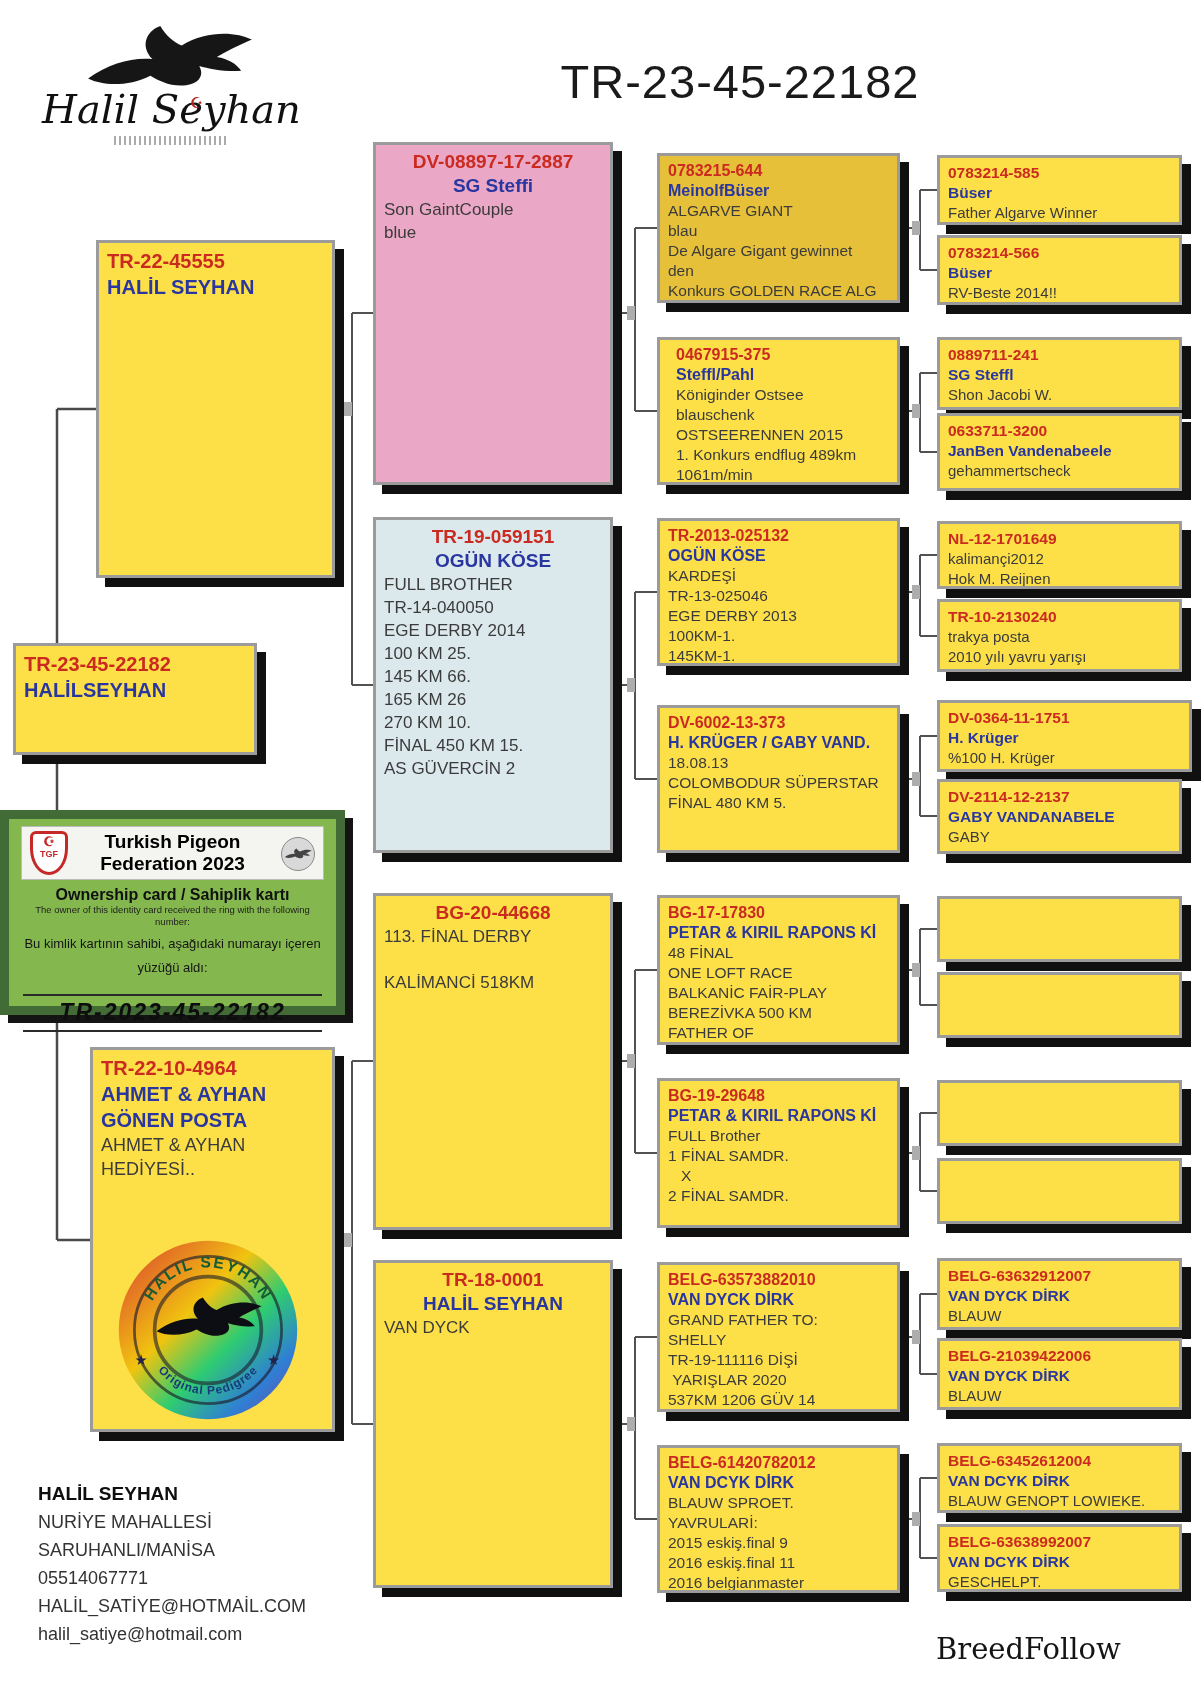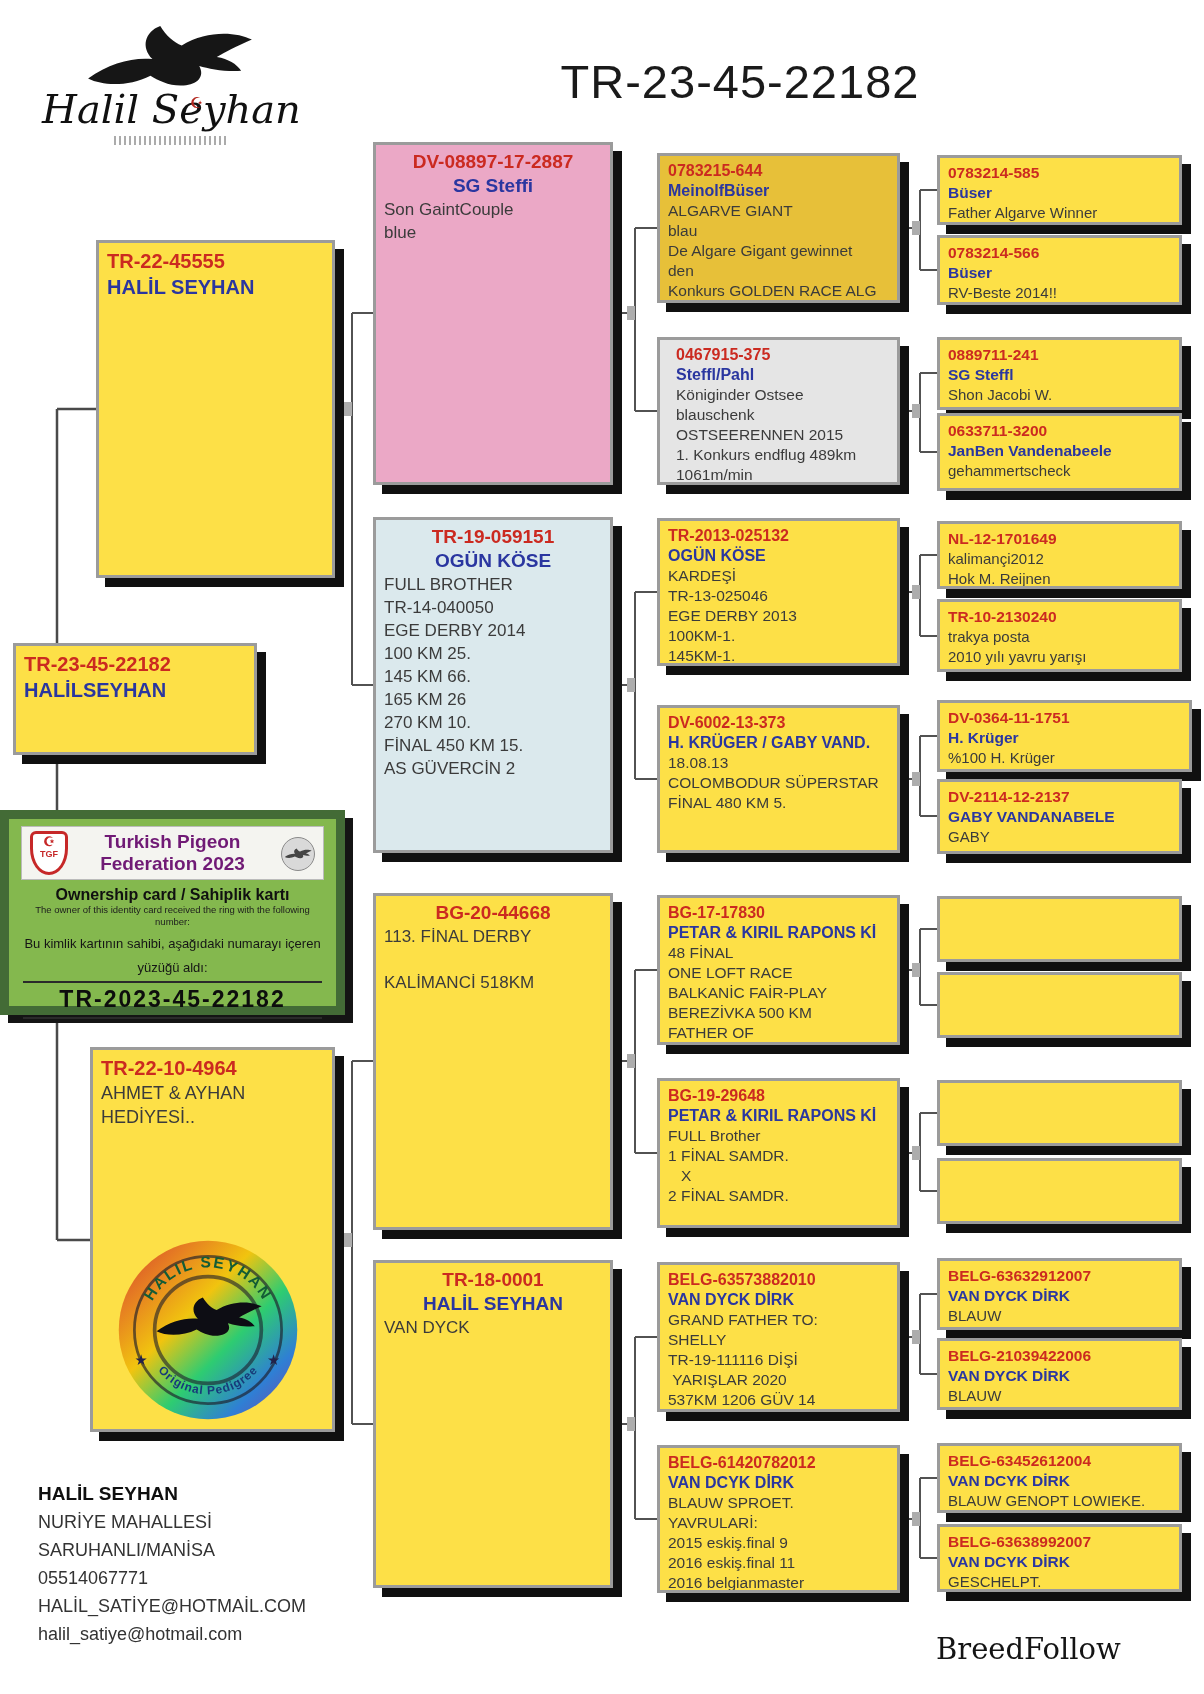--- a/index.html
+++ b/index.html
@@ -30,33 +30,33 @@
   .col-c .bid,.col-c .bowner{font-size:16px;line-height:20px;}
   .col-c .bline{font-size:15.5px;line-height:20px;}
   .col-d .bid,.col-d .bowner{font-size:15.5px;line-height:20px;}
   .col-d .bline{font-size:15px;line-height:20px;}
   
   .card{position:absolute;left:0px;top:810px;width:345px;height:205px;z-index:3;
         background:#84b84e;border:9px solid #436b36;box-shadow:8px 8px 0 #141414;
         box-sizing:border-box;text-align:center;}
   .card-strip{position:relative;margin:7px 12px 0;background:#f4f4f0;border:1px solid #bbb;
         height:52px;display:flex;align-items:center;justify-content:center;}
-  .fed-name{font-size:19px;font-weight:700;color:#701a75;width:210px;line-height:22px;text-align:center;}
+  .fed-name{font-size:19px;font-weight:700;color:#000000;width:210px;line-height:22px;text-align:center;}
   .crest{position:absolute;left:8px;top:4px;width:38px;height:44px;border:3px solid #c62828;
         border-radius:6px 6px 50% 50%/6px 6px 60% 60%;background:#fff;box-sizing:border-box;
         color:#c62828;font-weight:700;}
   .crest .cres{display:block;font-size:13px;line-height:16px;}
   .crest .abbr{display:block;font-size:9px;line-height:9px;}
   .emblem{position:absolute;right:8px;top:10px;width:32px;height:32px;border-radius:50%;
         background:#d9d9d9;border:1px solid #8a8a8a;overflow:hidden;}
   .card-title{font-size:16px;font-weight:700;color:#101010;margin-top:6px;}
   .card-sub{font-size:9.5px;color:#1d1d1d;line-height:12px;margin-top:0;}
   .card-tr{font-size:13px;color:#151515;line-height:16px;margin-top:8px;}
-  .ring-num{margin:5px 14px 0;border-top:2px solid #2a2a2a;border-bottom:2px solid #2a2a2a;
-        font-size:23px;font-weight:700;letter-spacing:2px;color:#0d0d0d;padding:3px 0 4px;}
+  .ring-num{margin:18px 14px 0;border-top:2px solid #2a2a2a;border-bottom:2px solid #2a2a2a;
+        font-size:23px;font-weight:700;letter-spacing:2px;color:#0d0d0d;padding:3px 0 4px;font-style:italic;}
   
   .seal{position:absolute;left:116px;top:1238px;width:184px;height:184px;z-index:4;}
   
   .contact{position:absolute;left:38px;top:1480px;z-index:2;}
   .cline{font-size:18px;color:#333;line-height:28px;font-weight:500;}
   .cline.first{font-size:19px;color:#0f0f0f;font-weight:700;}
   .brand{position:absolute;left:936px;top:1632px;font-family:"DejaVu Serif",serif;
          font-size:29px;color:#141414;z-index:2;}
 </style>
 </head>
@@ -160,20 +160,21 @@
   <div class="pbox col-a" style="left:13px;top:643px;width:244px;height:112px">
       <div class="bid">TR-23-45-22182</div>
       <div class="bowner">HALİLSEYHAN</div>
     </div>
   <div class="pbox col-a" style="left:96px;top:240px;width:239px;height:338px">
       <div class="bid">TR-22-45555</div>
       <div class="bowner">HALİL SEYHAN</div>
     </div>
   <div class="pbox col-a" style="left:90px;top:1047px;width:245px;height:385px">
       <div class="bid">TR-22-10-4964</div>
+      <div class="bowner">AHMET &amp; AYHAN GÖNEN POSTA</div>
       <div class="bline">AHMET &amp; AYHAN</div>
       <div class="bline">HEDİYESİ..</div>
     </div>
 
   <div class="pbox col-b" style="left: 373px; top: 142px; width: 240px; height: 343px; background: rgb(235, 168, 198);">
       <div class="bid">DV-08897-17-2887</div>
       <div class="bowner">SG Steffi</div>
       <div class="bline">Son GaintCouple</div>
       <div class="bline">blue</div>
     </div>
@@ -204,21 +205,21 @@
 
   <div class="pbox col-c" style="left: 657px; top: 153px; width: 243px; height: 150px; background: rgb(231, 192, 57);">
       <div class="bid">0783215-644</div>
       <div class="bowner">MeinolfBüser</div>
       <div class="bline">ALGARVE GIANT</div>
       <div class="bline">blau</div>
       <div class="bline">De Algare Gigant gewinnet</div>
       <div class="bline">den</div>
       <div class="bline">Konkurs GOLDEN RACE ALG</div>
     </div>
-  <div class="pbox col-c" style="left: 657px; top: 337px; width: 243px; height: 148px; background: #e5e5e5; padding-left: 16px;">
+  <div class="pbox col-c" style="left: 657px; top: 337px; width: 243px; height: 148px; background: #fde047; padding-left: 16px;">
       <div class="bid">0467915-375</div>
       <div class="bowner">Steffl/Pahl</div>
       <div class="bline">Königinder Ostsee</div>
       <div class="bline">blauschenk</div>
       <div class="bline">OSTSEERENNEN 2015</div>
       <div class="bline">1. Konkurs endflug 489km</div>
       <div class="bline">1061m/min</div>
     </div>
   <div class="pbox col-c" style="left:657px;top:518px;width:243px;height:148px">
       <div class="bid">TR-2013-025132</div>

